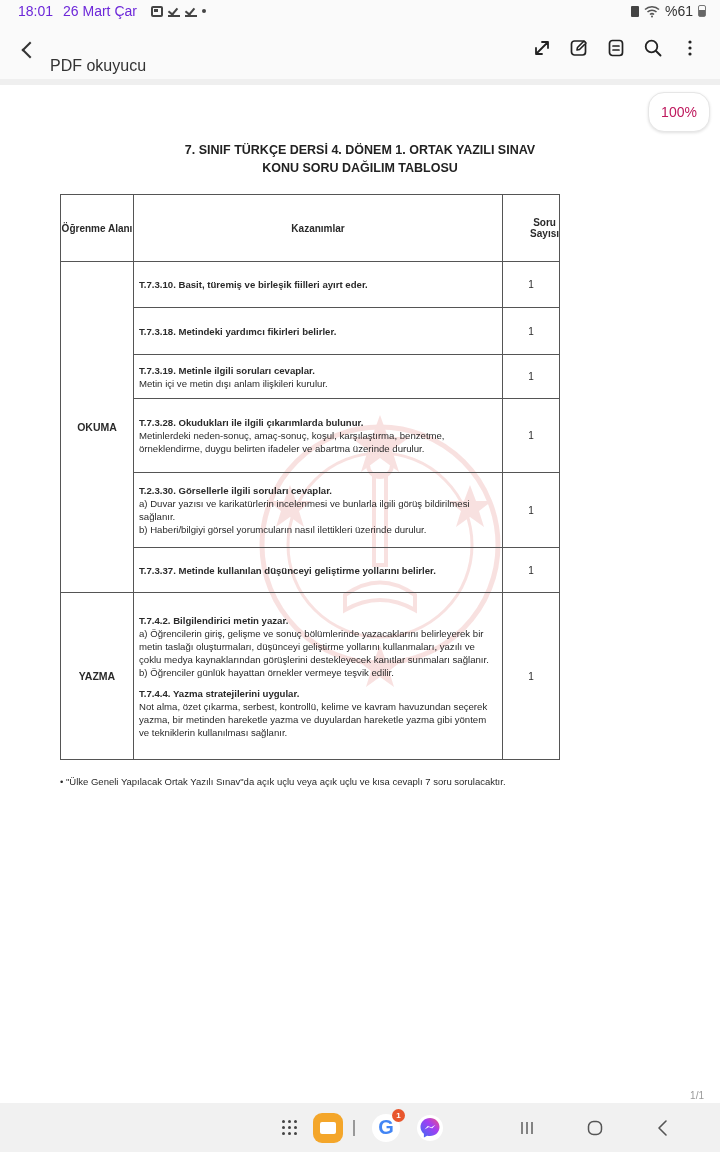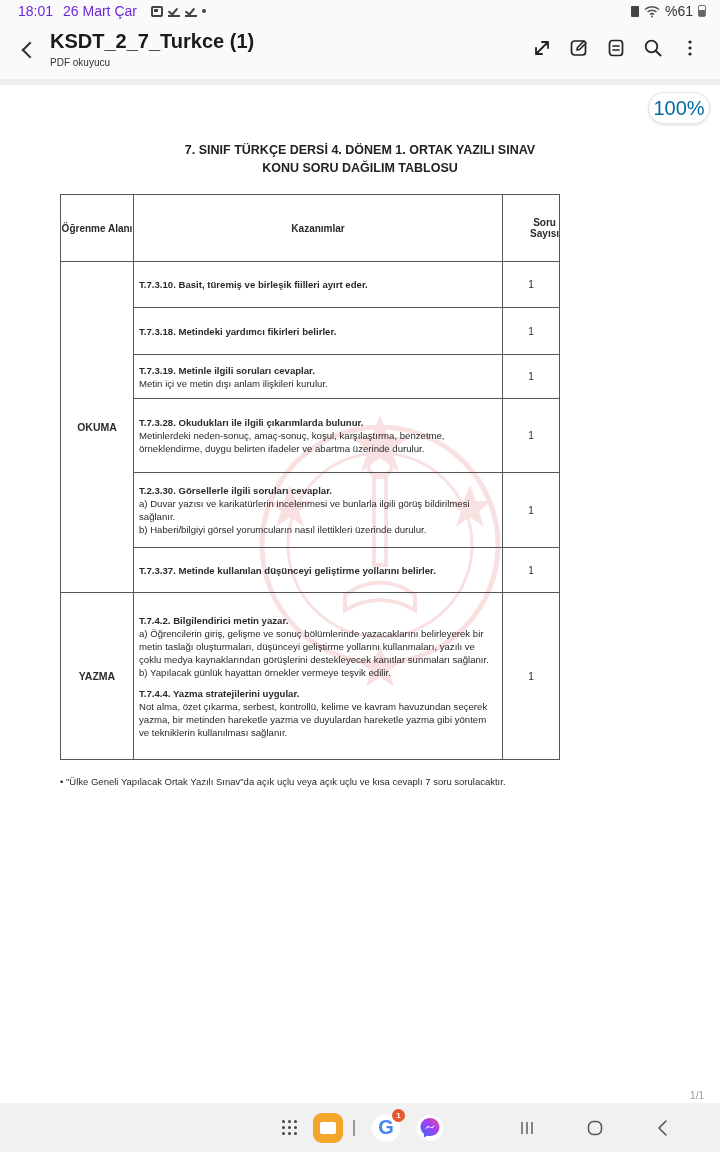--- a/index.html
+++ b/index.html
@@ -19,28 +19,28 @@
   .status-right { position: absolute; right: 14px; top: 3px; display: flex; align-items: center; gap: 5px; font-size: 14px; color: #333; }
   .sb-lock { width: 8px; height: 11px; background: #444; border-radius: 1px; }
   .sb-batt { width: 8px; height: 12px; border: 1.5px solid #777; border-radius: 2px; position: relative; }
   .sb-batt::after { content: ""; position: absolute; left: 0; right: 0; bottom: 0; height: 60%; background: #666; }
 
   
   .app-header { position: absolute; left: 0; top: 24px; width: 720px; height: 55px; background: #fafafa; }
   .back-btn { position: absolute; left: 18px; top: 14px; width: 20px; height: 24px; }
   .back-btn::before { content: ""; position: absolute; left: 6px; top: 6px; width: 10px; height: 10px; border-left: 2px solid #333; border-bottom: 2px solid #333; transform: rotate(45deg); }
   .doc-title { position: absolute; left: 50px; top: 6px; font-size: 20px; font-weight: bold; color: #1a1a1a; }
-  .doc-subtitle { position: absolute; left: 50px; top: 33px; font-size: 10px; color: #333; }
+  .doc-subtitle { position: absolute; left: 50px; top: 33px; font-size: 16px; color: #333; }
   .toolbar { position: absolute; right: 20px; top: 14px; display: flex; align-items: center; gap: 17px; }
   .tb-btn { width: 20px; height: 20px; display: flex; align-items: center; justify-content: center; }
   .tb-btn svg { width: 20px; height: 20px; }
   .header-sep { position: absolute; left: 0; top: 79px; width: 720px; height: 6px; background: #efefef; }
 
   
-  .zoom-badge { position: absolute; left: 648px; top: 92px; width: 62px; height: 32px; border-radius: 16px; background: #fff; border: 1px solid #e6e6e6; box-shadow: 0 1px 3px rgba(0,0,0,0.12); font-size: 20px; color: #0369a1; display: flex; align-items: center; justify-content: center; }
+  .zoom-badge { position: absolute; left: 648px; top: 92px; width: 62px; height: 40px; border-radius: 16px; background: #fff; border: 1px solid #e6e6e6; box-shadow: 0 1px 3px rgba(0,0,0,0.12); font-size: 14px; color: #be185d; display: flex; align-items: center; justify-content: center; }
 
   
   .pdf-title { position: absolute; left: 60px; width: 600px; text-align: center; font-size: 12.5px; font-weight: bold; color: #222; }
   .pdf-title.l1 { top: 143px; }
   .pdf-title.l2 { top: 161px; }
 
   .watermark { position: absolute; left: 250px; top: 395px; width: 260px; height: 310px; opacity: 0.14; pointer-events: none; }
 
   table.dist { position: absolute; left: 60px; top: 194px; width: 500px; border-collapse: collapse; font-size: 9.6px; color: #2a2a2a; }
   table.dist td, table.dist th { border: 1.5px solid #555; }
@@ -100,21 +100,20 @@
       <path d="M6 9.5 A3 3 0 0 1 10 9.5" fill="none" stroke="#555" stroke-width="1.5"></path>
       <circle cx="8" cy="11.5" r="1" fill="#555"></circle>
     </svg>
     <span>%61</span>
     <span class="sb-batt"></span>
   </div>
 </div>
 
 <div class="app-header">
   <div class="back-btn"></div>
-  <div class="doc-title">KSDT_2_7_Turkce (1)</div>
   <div class="doc-subtitle">PDF okuyucu</div>
   <div class="toolbar">
     <div class="tb-btn">
       <svg viewBox="0 0 20 20">
           <path d="M4 16 L16 4 M10 4 H16 V10 M4 10 V16 H10" fill="none" stroke="#222" stroke-width="1.8" stroke-linecap="round" stroke-linejoin="round"></path>
         </svg>
     </div>
     <div class="tb-btn">
       <svg viewBox="0 0 20 20">
           <rect x="2.5" y="3" width="14" height="14" rx="3" fill="none" stroke="#222" stroke-width="1.7"></rect>
@@ -203,21 +202,21 @@
     </tr>
     <tr style="height:45px">
       <td class="kaz"><span class="k-code">T.7.3.37. Metinde kullanılan düşünceyi geliştirme yollarını belirler.</span></td>
       <td class="cnt">1</td>
     </tr>
     <tr style="height:167px">
       <td class="area">YAZMA</td>
       <td class="kaz">
         <span class="k-code">T.7.4.2. Bilgilendirici metin yazar.</span>
         <span class="k-desc">a) Öğrencilerin giriş, gelişme ve sonuç bölümlerinde yazacaklarını belirleyerek bir metin taslağı oluşturmaları, düşünceyi geliştirme yollarını kullanmaları, yazılı ve çoklu medya kaynaklarından görüşlerini destekleyecek kanıtlar sunmaları sağlanır.</span>
-        <span class="k-desc">b) Yapılacak günlük hayattan örnekler vermeye teşvik edilir.</span>
+        <span class="k-desc">b) Öğrenciler günlük hayattan örnekler vermeye teşvik edilir.</span>
         <span class="k-gap"></span>
         <span class="k-code">T.7.4.4. Yazma stratejilerini uygular.</span>
         <span class="k-desc">Not alma, özet çıkarma, serbest, kontrollü, kelime ve kavram havuzundan seçerek yazma, bir metinden hareketle yazma ve duyulardan hareketle yazma gibi yöntem ve tekniklerin kullanılması sağlanır.</span>
       </td>
       <td class="cnt">1</td>
     </tr>
   </tbody>
 </table>
 
 <div class="footnote">•  "Ülke Geneli Yapılacak Ortak Yazılı Sınav"da açık uçlu veya açık uçlu ve kısa cevaplı 7 soru sorulacaktır.</div>

